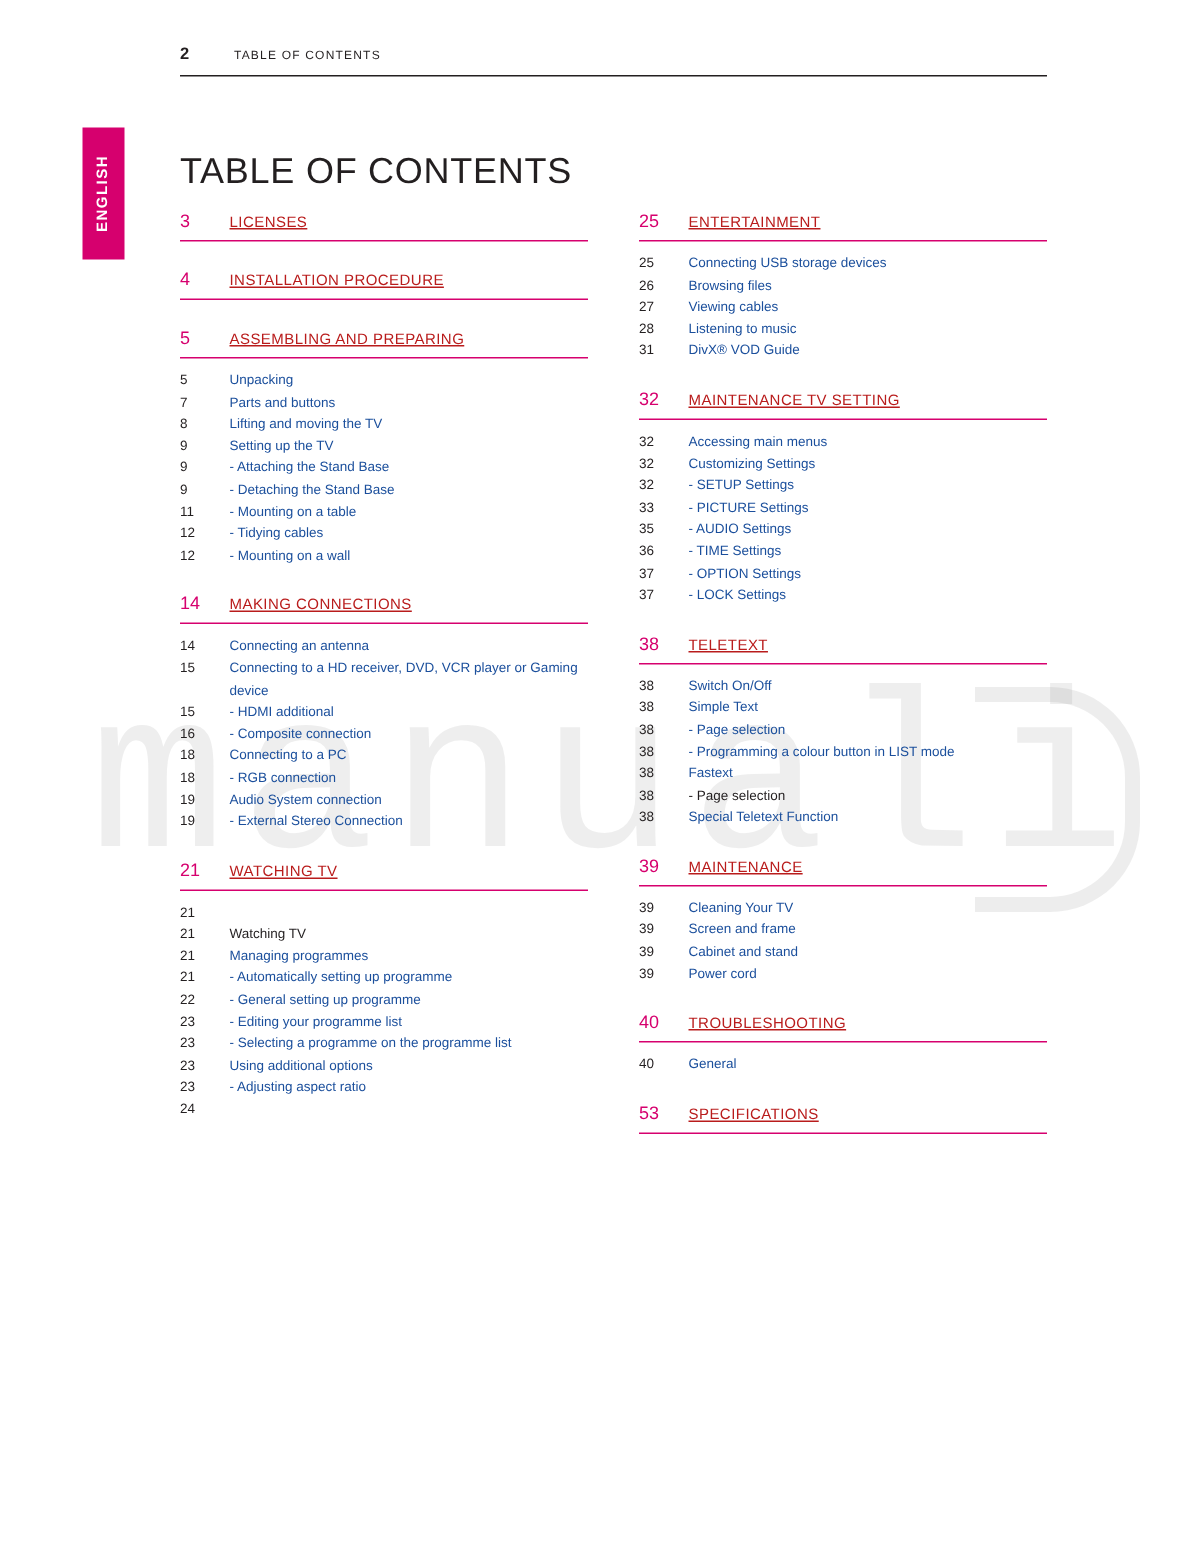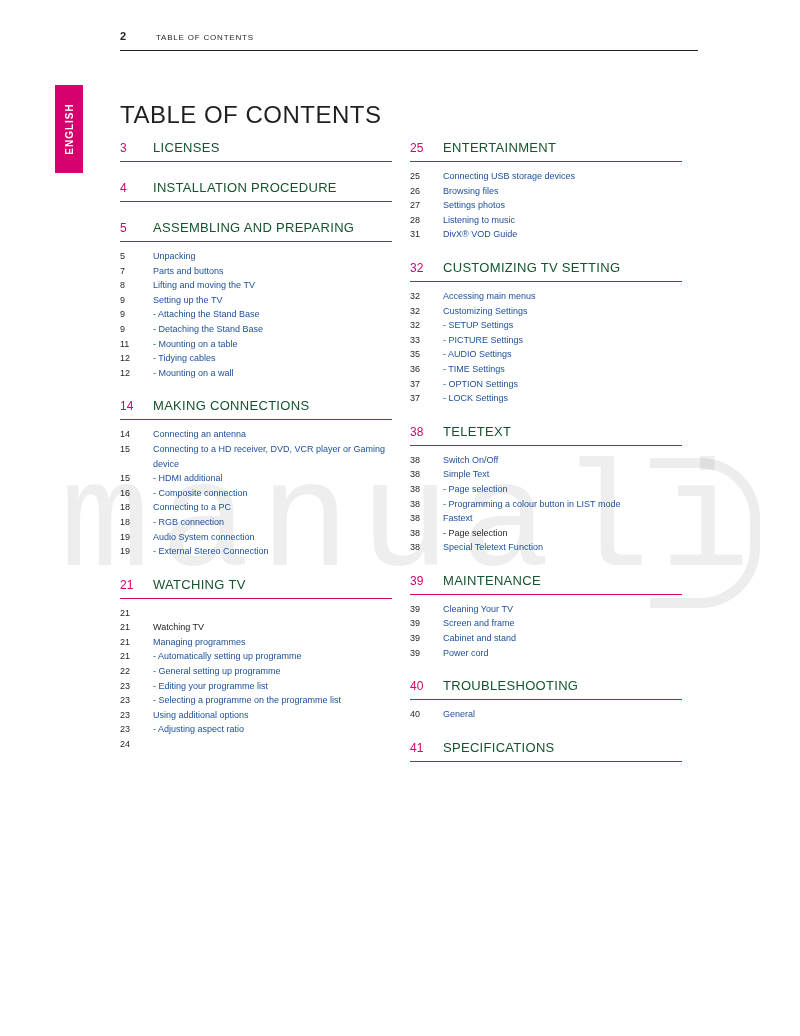--- a/index.html
+++ b/index.html
@@ -102,43 +102,44 @@
     color: #231f20;
   }
 
   
   .col {
     position: absolute;
     top: 140px;
     width: 272px;
   }
   .col-left  { left: 120px; }
-  .col-right { left: 410px; }
+  .col-right { left: 426px; }
 
   .section { margin-bottom: 4px; }
 
   
   .sec-head {
     display: flex;
     align-items: baseline;
     border-bottom: 1px solid #d6006e;
     padding-bottom: 6px;
     margin-top: 18px;
     margin-bottom: 7px;
   }
   .section:first-child .sec-head { margin-top: 0; }
   .sec-head .num {
     width: 33px;
     flex: 0 0 33px;
     font-size: 12px;
     color: #d6006e;
   }
   .sec-head .label {
-    font-size: 13px;
-    color: #14532d;
+    font-size: 10px;
+    color: #b91c1c;
+    text-decoration: underline;
     letter-spacing: 0.3px;
   }
 
   
   .entry {
     display: flex;
     align-items: baseline;
     font-size: 9px;
     line-height: 14.6px;
     color: #231f20;
@@ -325,35 +326,35 @@
         <div class="entry">
           <div class="num">25</div>
           <div class="label">Connecting USB storage devices</div>
         </div>
         <div class="entry">
           <div class="num">26</div>
           <div class="label">Browsing files</div>
         </div>
         <div class="entry">
           <div class="num">27</div>
-          <div class="label">Settings photos</div>
+          <div class="label">Viewing cables</div>
         </div>
         <div class="entry">
           <div class="num">28</div>
           <div class="label">Listening to music</div>
         </div>
         <div class="entry">
           <div class="num">31</div>
           <div class="label">DivX® VOD Guide</div>
         </div>
       </div>
       <div class="section">
         <div class="sec-head">
           <div class="num">32</div>
-          <div class="label">CUSTOMIZING TV SETTING</div>
+          <div class="label">MAINTENANCE TV SETTING</div>
         </div>
         <div class="entry">
           <div class="num">32</div>
           <div class="label">Accessing main menus</div>
         </div>
         <div class="entry">
           <div class="num">32</div>
           <div class="label">Customizing Settings</div>
         </div>
         <div class="entry">
@@ -442,19 +443,19 @@
           <div class="num">40</div>
           <div class="label">TROUBLESHOOTING</div>
         </div>
         <div class="entry">
           <div class="num">40</div>
           <div class="label">General</div>
         </div>
       </div>
       <div class="section">
         <div class="sec-head">
-          <div class="num">41</div>
+          <div class="num">53</div>
           <div class="label">SPECIFICATIONS</div>
         </div>
       </div>
     </div>
 
 </div>
 
 </body></html>

